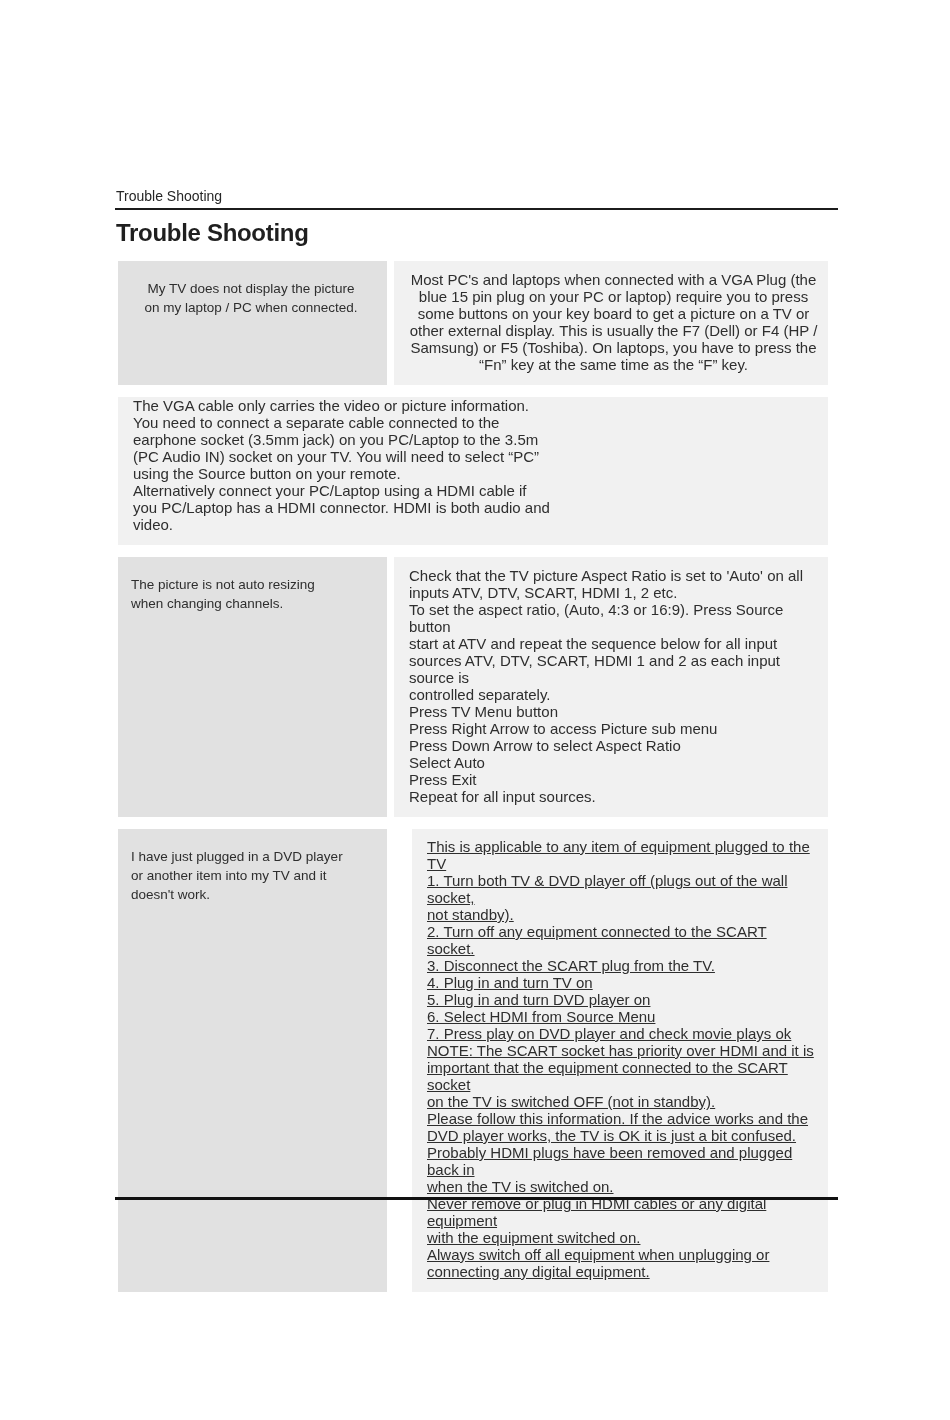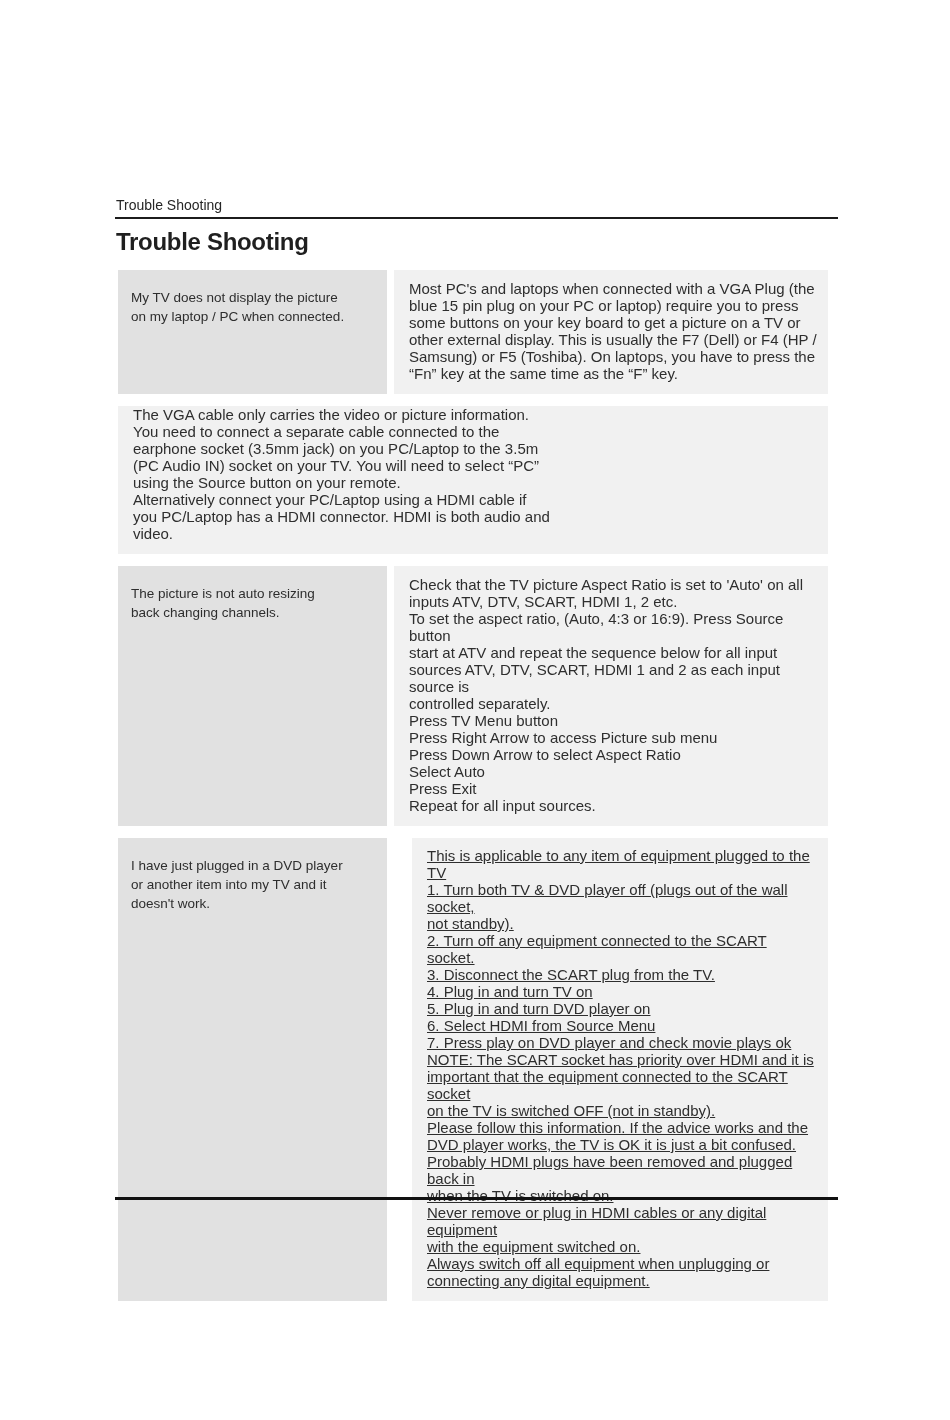--- a/index.html
+++ b/index.html
@@ -11,21 +11,21 @@
     position: relative;
     width: 950px;
     height: 1420px;
     font-family: "Liberation Sans", sans-serif;
     color: #2e2e2e;
     overflow: hidden;
   }
   .content {
     position: absolute;
     left: 115px;
-    top: 197px;
+    top: 188px;
     width: 723px;
   }
   .header-label {
     font-size: 14px;
     color: #262626;
     margin: 0 0 4px 1px;
   }
   .header-rule {
     border: 0;
     border-top: 2px solid #1c1c1c;
@@ -59,21 +59,21 @@
   }
   .answer-cell {
     box-sizing: border-box;
     flex: 1;
     background: #f1f1f1;
     padding: 10px 10px 12px 15px;
     font-size: 15px;
     line-height: 17px;
     white-space: pre-line;
   }
-  .row-1 { min-height: 117px; }
+  .row-1 { min-height: 117px; text-align: center; }
   .row-2 { min-height: 129px; }
   .row-3 { min-height: 238px; }
   .row-4 { min-height: 390px; gap: 25px; }
   .row-2 .answer-cell { line-height: 17px; padding-top: 0; }
   .row-4 .answer-cell { line-height: 17px; padding-top: 9px; text-decoration: underline; }
   .footer {
     position: absolute;
     left: 115px;
     top: 1197px;
     width: 723px;
@@ -114,21 +114,21 @@
 You need to connect a separate cable connected to the
 earphone socket (3.5mm jack) on you PC/Laptop to the 3.5m
 (PC Audio IN) socket on your TV. You will need to select “PC”
 using the Source button on your remote.
 Alternatively connect your PC/Laptop using a HDMI cable if
 you PC/Laptop has a HDMI connector. HDMI is both audio and
 video.</div>
     </div>
     <div class="faq-row row-3">
       <div class="question-cell">The picture is not auto resizing
-back changing channels.</div>
+when changing channels.</div>
       <div class="answer-cell">Check that the TV picture Aspect Ratio is set to 'Auto' on all
 inputs ATV, DTV, SCART, HDMI 1, 2 etc.
 To set the aspect ratio, (Auto, 4:3 or 16:9). Press Source button
 start at ATV and repeat the sequence below for all input
 sources ATV, DTV, SCART, HDMI 1 and 2 as each input source is
 controlled separately.
 Press TV Menu button
 Press Right Arrow to access Picture sub menu
 Press Down Arrow to select Aspect Ratio
 Select Auto

